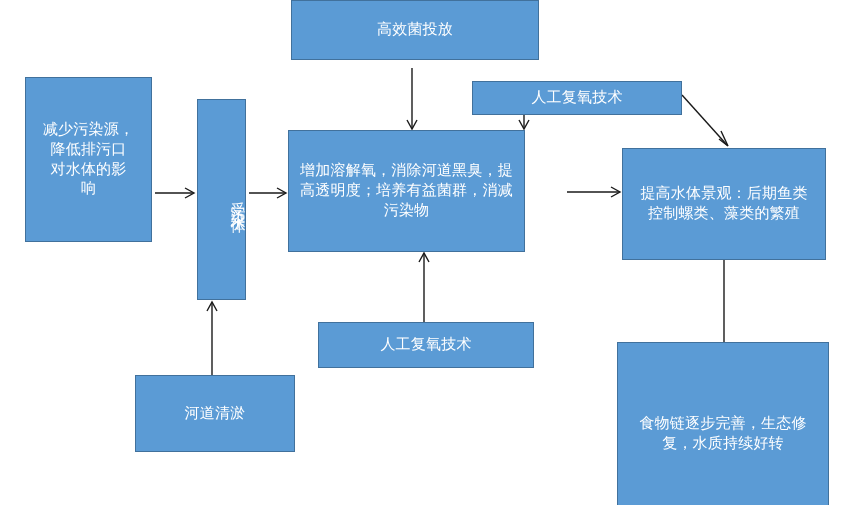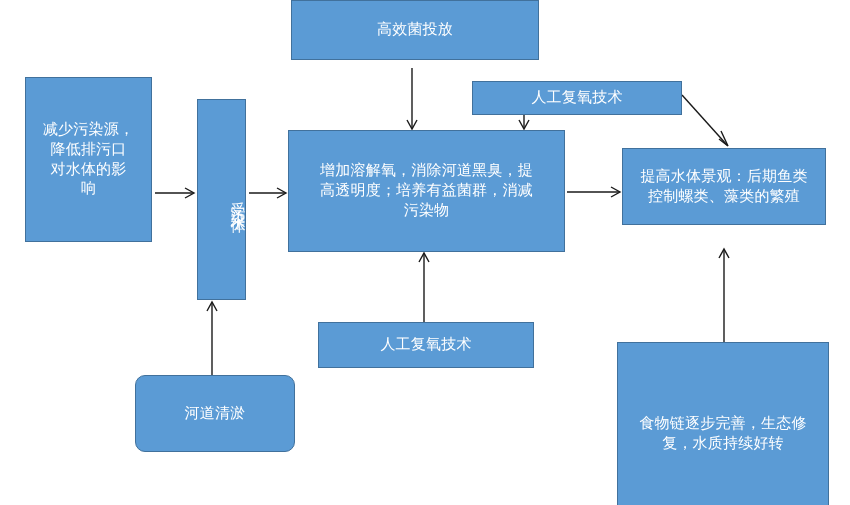--- a/index.html
+++ b/index.html
@@ -122,36 +122,36 @@
   </div>
 
   <div class="node" style="left:291px;top:0;width:248px;height:60px;">
     <span class="node-text">高效菌投放</span>
   </div>
 
   <div class="node" style="left:472px;top:81px;width:210px;height:34px;">
     <span class="node-text">人工复氧技术</span>
   </div>
 
-  <div class="node" style="left:288px;top:130px;width:277px;height:122px;">
+  <div class="node" style="left:288px;top:130px;width:237px;height:122px;">
     <span class="node-text">增加溶解氧，消除河道黑臭，提
 高透明度；培养有益菌群，消减
 污染物</span>
   </div>
 
-  <div class="node" style="left:622px;top:148px;width:204px;height:77px;">
+  <div class="node" style="left:622px;top:148px;width:204px;height:112px;">
     <span class="node-text">提高水体景观：后期鱼类
 控制螺类、藻类的繁殖</span>
   </div>
 
   <div class="node" style="left:318px;top:322px;width:216px;height:46px;">
     <span class="node-text">人工复氧技术</span>
   </div>
 
-  <div class="node" style="left:135px;top:375px;width:160px;height:77px;border-radius:10px;">
+  <div class="node" style="left:135px;top:375px;width:160px;height:77px;">
     <span class="node-text">河道清淤</span>
   </div>
 
   <div class="node" style="left:617px;top:342px;width:212px;height:184px;">
     <span class="node-text">食物链逐步完善，生态修
 复，水质持续好转</span>
   </div>
 
 </div>
 

